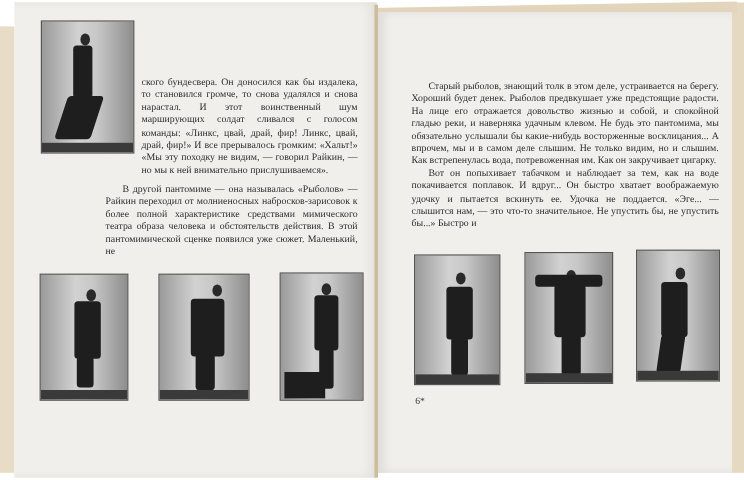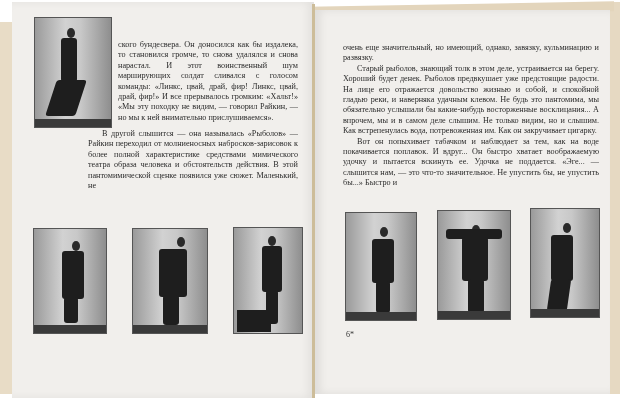--- a/index.html
+++ b/index.html
@@ -4,21 +4,21 @@
 <style>
   html,body{margin:0;padding:0;}
   body{width:620px;height:400px;background:#ffffff;position:relative;overflow:hidden;font-family:"Liberation Serif","DejaVu Serif",serif;}
   .cover-left{position:absolute;left:0;top:22px;width:12px;height:372px;background:#e8dcc6;}
   .cover-right{position:absolute;right:0;top:2px;width:12px;height:392px;background:#e6d9c2;}
   .cover-top{position:absolute;left:308px;top:4px;width:306px;height:10px;background:#e3d5bc;transform:skewY(-1deg);}
   .page{position:absolute;background:#f1efec;}
   .page-left{left:12px;top:2px;width:302px;height:396px;box-shadow:inset -6px 0 8px rgba(0,0,0,0.06);}
   .page-right{left:314px;top:10px;width:296px;height:384px;box-shadow:inset 6px 0 8px rgba(0,0,0,0.08);}
   .gutter{position:absolute;left:312px;top:4px;width:3px;height:394px;background:#cdbd9a;}
-  .text{position:absolute;font-size:8.2px;line-height:10.4px;color:#2b2b2b;text-align:justify;}
+  .text{position:absolute;font-size:8.2px;line-height:10.4px;color:#2b2b2b;text-align:justify;margin-top:24px;}
   .text p{margin:0;text-indent:0;}
   .text p.indent{text-indent:14px;}
   .photo{position:absolute;background:linear-gradient(90deg,#9a9a9a 0%,#d2d2d2 40%,#c8c8c8 60%,#8e8e8e 100%);border:1px solid #555;overflow:hidden;}
   .photo .floor{position:absolute;left:0;right:0;bottom:0;height:8px;background:#3a3a3a;}
   .figure{position:absolute;background:#1e1e1e;border-radius:3px;}
   .head{position:absolute;width:8px;height:10px;border-radius:50%;background:#2a2a2a;}
   .pagenum{position:absolute;font-size:8px;color:#333;}
 </style>
 </head>
 <body>
@@ -35,21 +35,21 @@
   <div class="head" style="left:32px;top:10px;"></div>
   <div class="figure" style="left:26px;top:20px;width:16px;height:44px;"></div>
   <div class="figure" style="left:16px;top:62px;width:30px;height:36px;transform:skewX(-18deg);"></div>
   <div class="floor"></div>
 </div>
 
 <div class="text" style="left:118px;top:40px;width:180px;">
   <p>ского бундесвера. Он доносился как бы издалека, то становился громче, то снова удалялся и снова нарастал. И этот воинственный шум марширующих солдат сливался с голосом команды: «Линкс, цвай, драй, фир! Линкс, цвай, драй, фир!» И все прерывалось громким: «Хальт!» «Мы эту походку не видим, — говорил Райкин, — но мы к ней внимательно прислушиваемся».</p>
 </div>
 <div class="text" style="left:88px;top:129px;width:210px;">
-  <p class="indent">В другой слышится — она называлась «Рыболов» — Райкин переходил от молниеносных набросков-зарисовок к более полной характеристике средствами мимического театра образа человека и обстоятельств действия. В этой пантомимической сценке появился уже сюжет. Маленький, не</p>
+  <p class="indent">В другой пантомиме — она называлась «Рыболов» — Райкин переходил от молниеносных набросков-зарисовок к более полной характеристике средствами мимического театра образа человека и обстоятельств действия. В этой пантомимической сценке появился уже сюжет. Маленький, не</p>
 </div>
 
 <div class="photo" style="left:33px;top:228px;width:72px;height:104px;">
   <div class="head" style="left:38px;top:12px;"></div>
   <div class="figure" style="left:28px;top:22px;width:22px;height:48px;"></div>
   <div class="figure" style="left:30px;top:68px;width:14px;height:26px;"></div>
   <div class="floor"></div>
 </div>
 <div class="photo" style="left:132px;top:228px;width:74px;height:104px;">
   <div class="head" style="left:44px;top:8px;"></div>
@@ -58,21 +58,20 @@
   <div class="floor"></div>
 </div>
 <div class="photo" style="left:233px;top:227px;width:68px;height:105px;">
   <div class="head" style="left:34px;top:8px;"></div>
   <div class="figure" style="left:28px;top:18px;width:20px;height:46px;"></div>
   <div class="figure" style="left:32px;top:62px;width:12px;height:34px;"></div>
   <div class="figure" style="left:3px;top:82px;width:34px;height:22px;border-radius:0;"></div>
 </div>
 
 <div class="text" style="left:343px;top:43px;width:256px;">
-  <p>очень еще значительный, но имеющий, однако, завязку, кульминацию и развязку.</p>
   <p class="indent">Старый рыболов, знающий толк в этом деле, устраивается на берегу. Хороший будет денек. Рыболов предвкушает уже предстоящие радости. На лице его отражается довольство жизнью и собой, и спокойной гладью реки, и наверняка удачным клевом. Не будь это пантомима, мы обязательно услышали бы какие-нибудь восторженные восклицания... А впрочем, мы и в самом деле слышим. Не только видим, но и слышим. Как встрепенулась вода, потревоженная им. Как он закручивает цигарку.</p>
   <p class="indent">Вот он попыхивает табачком и наблюдает за тем, как на воде покачивается поплавок. И вдруг... Он быстро хватает воображаемую удочку и пытается вскинуть ее. Удочка не поддается. «Эге... — слышится нам, — это что-то значительное. Не упустить бы, не упустить бы...» Быстро и</p>
 </div>
 
 <div class="photo" style="left:345px;top:212px;width:70px;height:107px;">
   <div class="head" style="left:34px;top:14px;"></div>
   <div class="figure" style="left:26px;top:26px;width:22px;height:44px;"></div>
   <div class="figure" style="left:30px;top:68px;width:14px;height:32px;"></div>
   <div class="floor"></div>
 </div>

